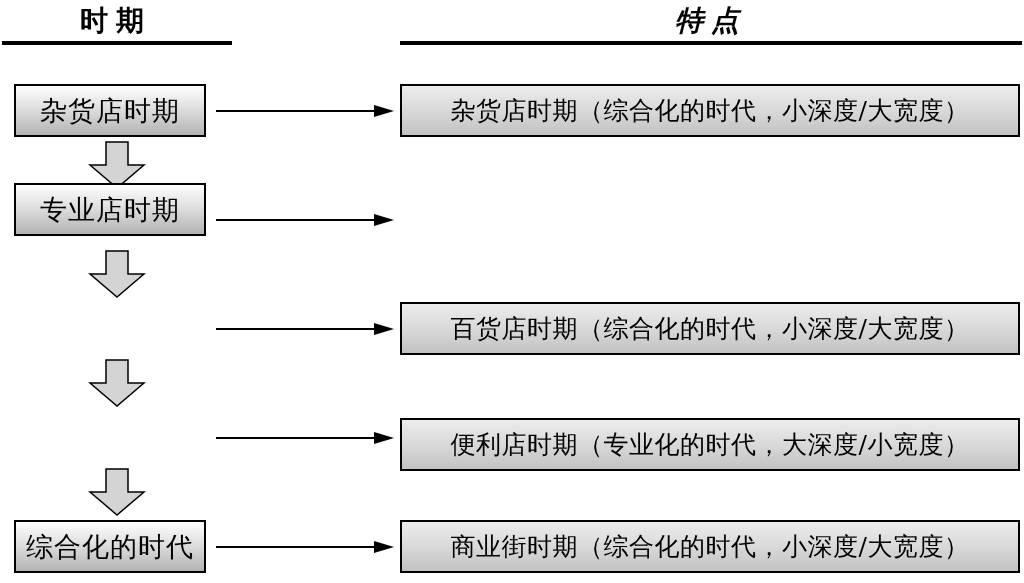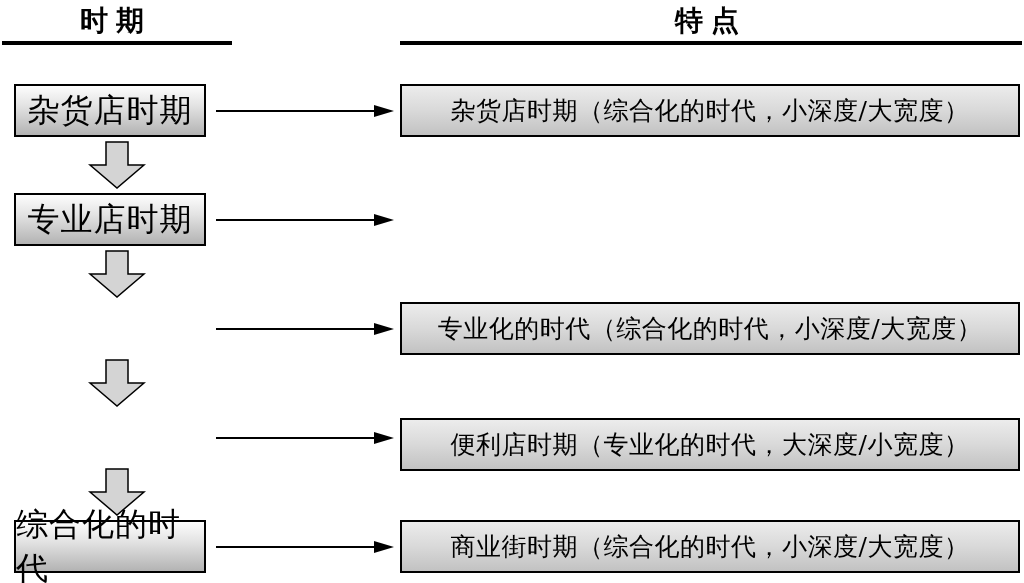--- a/index.html
+++ b/index.html
@@ -18,21 +18,21 @@
   .hdr {
     position: absolute;
     top: 2px;
     text-align: center;
     font-size: 28px;
     font-weight: bold;
     color: #000;
     letter-spacing: 8px;
   }
   .hdr-left  { left: 0px;   width: 232px; }
-  .hdr-right { left: 400px; width: 622px; }
+  .hdr-right { left: 400px; width: 622px; font-style: italic; }
   .rule {
     position: absolute;
     top: 41px;
     height: 4px;
     border-top: 2px solid #000;
     border-bottom: 2px solid #000;
     box-sizing: border-box;
   }
   .rule-left  { left: 2px;   width: 230px; }
   .rule-right { left: 400px; width: 622px; }
@@ -44,21 +44,21 @@
     background: linear-gradient(to bottom, #fdfdfd 0%, #e3e3e3 40%, #b3b3b3 100%);
     display: flex;
     align-items: center;
     justify-content: center;
     color: #000;
     box-sizing: border-box;
   }
   .pbox {
     left: 14px;
     width: 192px;
-    font-size: 32px;
+    font-size: 27px;
     letter-spacing: 1px;
   }
   .fbox {
     left: 400px;
     width: 620px;
     font-size: 25px;
     letter-spacing: 0.5px;
     background: linear-gradient(to bottom, #ececec 0%, #d9d9d9 50%, #c2c2c2 100%);
   }
   .harrow {
@@ -93,41 +93,41 @@
       </svg>
   </div>
   <div class="box fbox" style="top:84px">杂货店时期（综合化的时代，小深度/大宽度）</div>
 
   <div class="darrow" style="top:141px">
     <svg width="58" height="48" viewBox="0 0 58 48">
         <polygon points="18,1 40,1 40,24 56,24 29,47 2,24 18,24" fill="#d4d4d4" stroke="#000" stroke-width="1.5"></polygon>
       </svg>
   </div>
 
-  <div class="box pbox" style="top:193px">专业店时期</div>
+  <div class="box pbox" style="top:183px">专业店时期</div>
   <div class="harrow" style="top:212px">
     <svg width="178" height="16" viewBox="0 0 178 16">
         <line x1="0" y1="8" x2="160" y2="8" stroke="#000" stroke-width="2"></line>
         <polygon points="158,2 178,8 158,14" fill="#000"></polygon>
       </svg>
   </div>
 
   <div class="darrow" style="top:250px">
     <svg width="58" height="48" viewBox="0 0 58 48">
         <polygon points="18,1 40,1 40,24 56,24 29,47 2,24 18,24" fill="#d4d4d4" stroke="#000" stroke-width="1.5"></polygon>
       </svg>
   </div>
 
   <div class="harrow" style="top:321px">
     <svg width="178" height="16" viewBox="0 0 178 16">
         <line x1="0" y1="8" x2="160" y2="8" stroke="#000" stroke-width="2"></line>
         <polygon points="158,2 178,8 158,14" fill="#000"></polygon>
       </svg>
   </div>
-  <div class="box fbox" style="top:302px">专业化的时代（综合化的时代，小深度/大宽度）</div>
+  <div class="box fbox" style="top:302px">百货店时期（综合化的时代，小深度/大宽度）</div>
 
   <div class="darrow" style="top:359px">
     <svg width="58" height="48" viewBox="0 0 58 48">
         <polygon points="18,1 40,1 40,24 56,24 29,47 2,24 18,24" fill="#d4d4d4" stroke="#000" stroke-width="1.5"></polygon>
       </svg>
   </div>
 
   <div class="harrow" style="top:430px">
     <svg width="178" height="16" viewBox="0 0 178 16">
         <line x1="0" y1="8" x2="160" y2="8" stroke="#000" stroke-width="2"></line>

